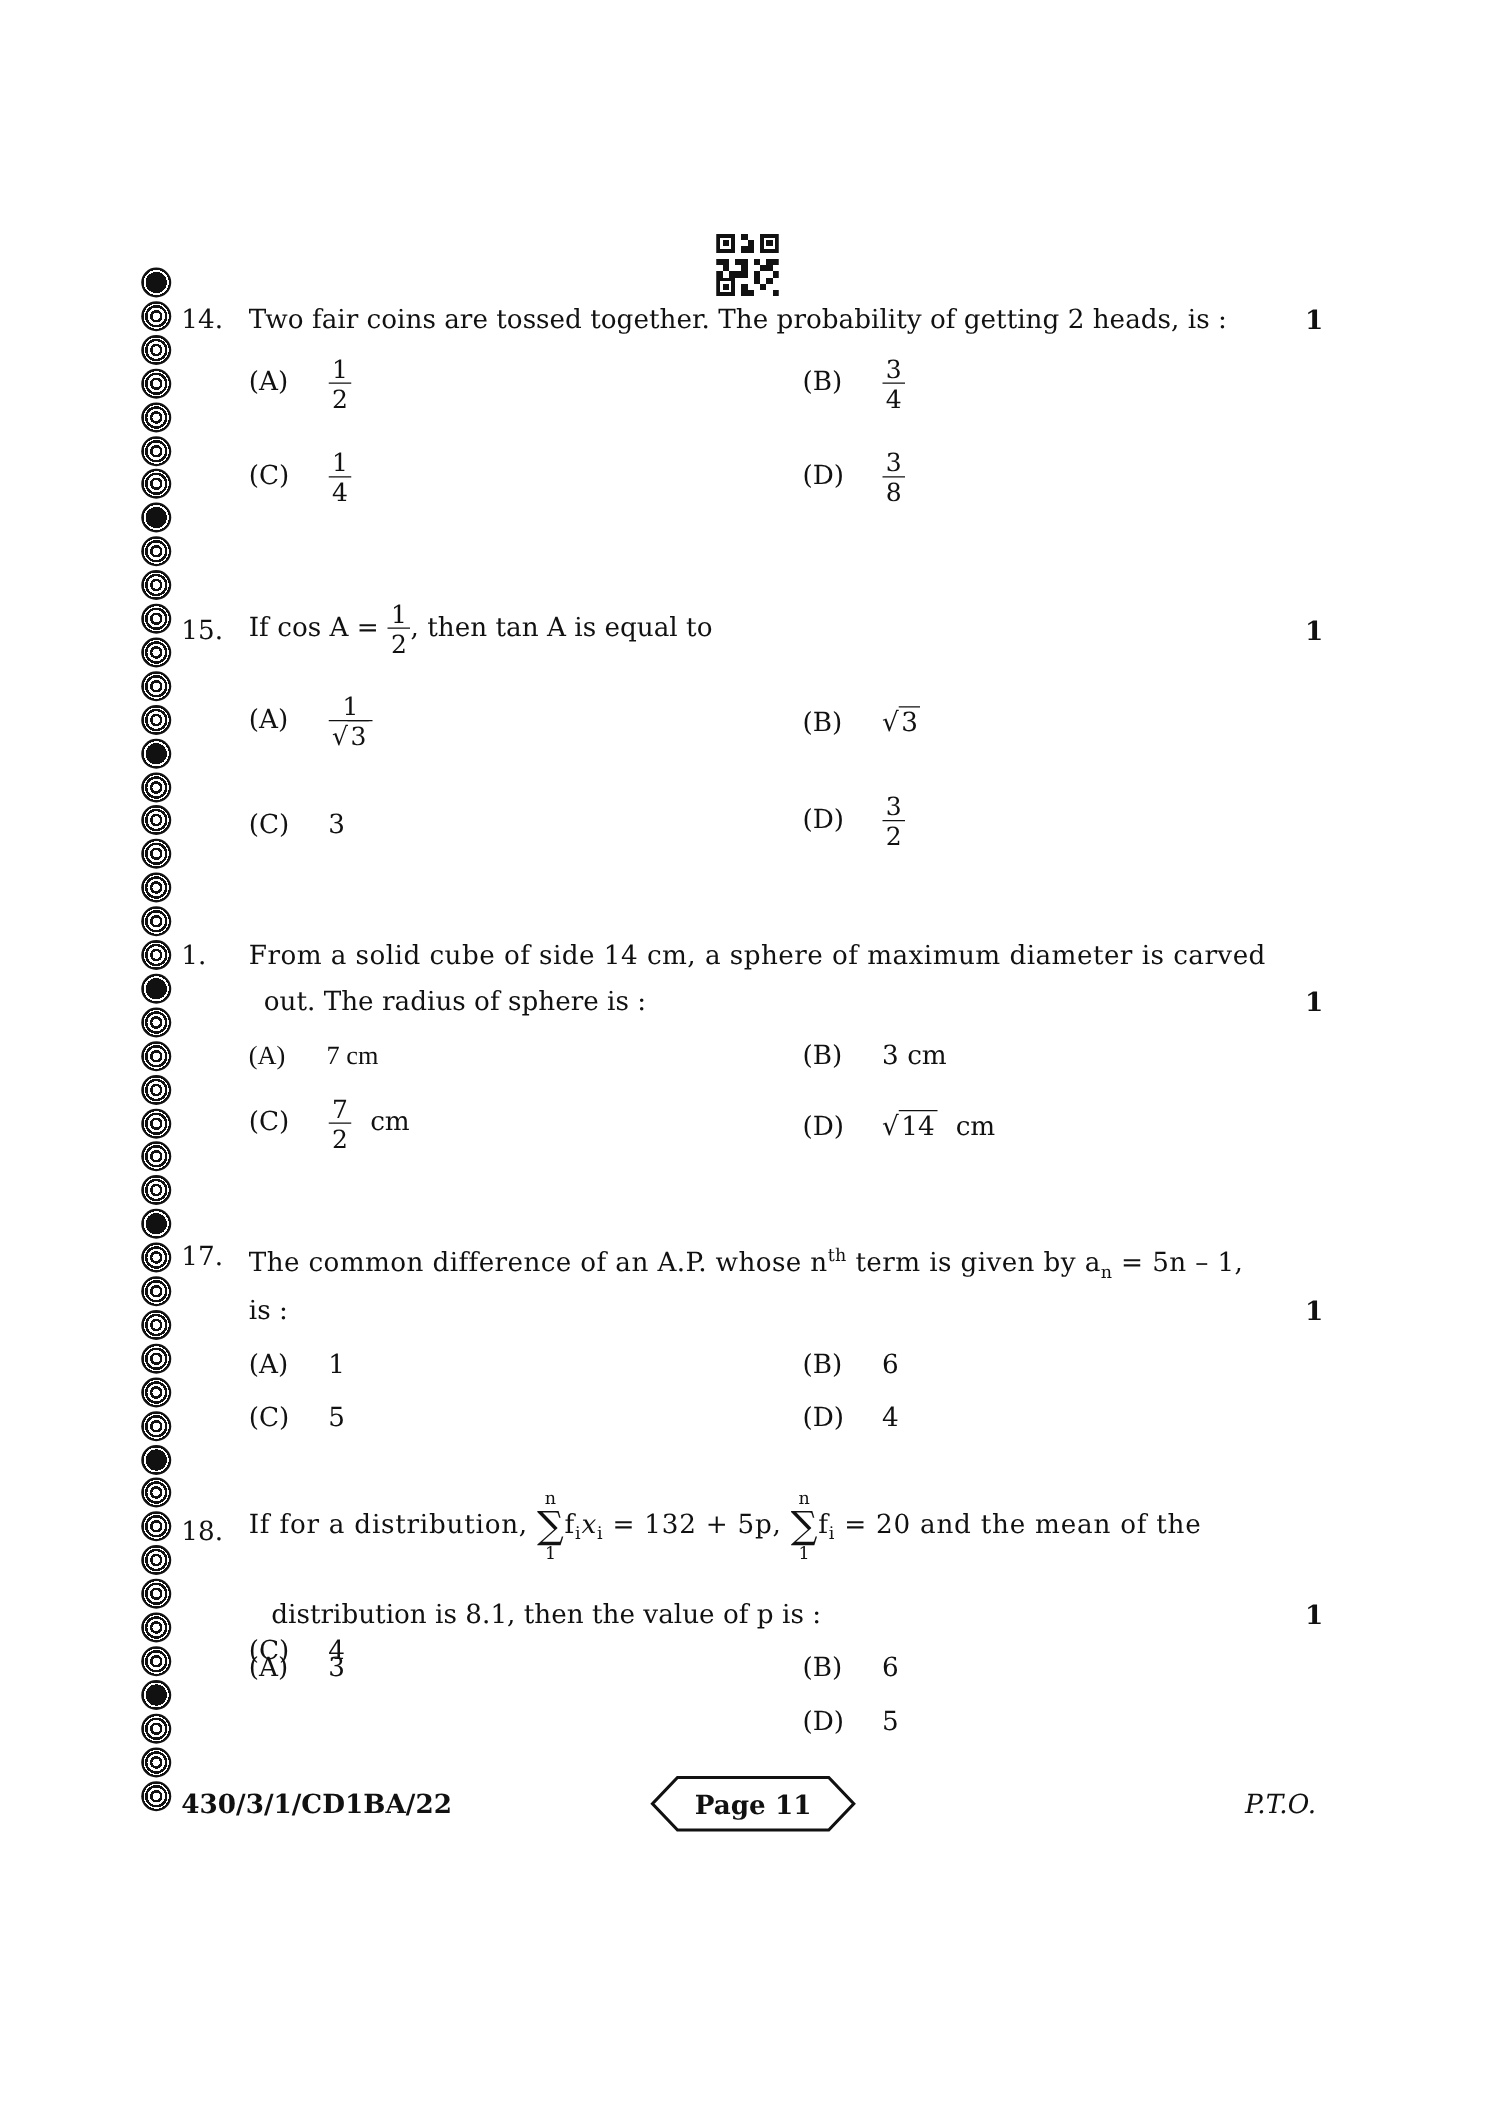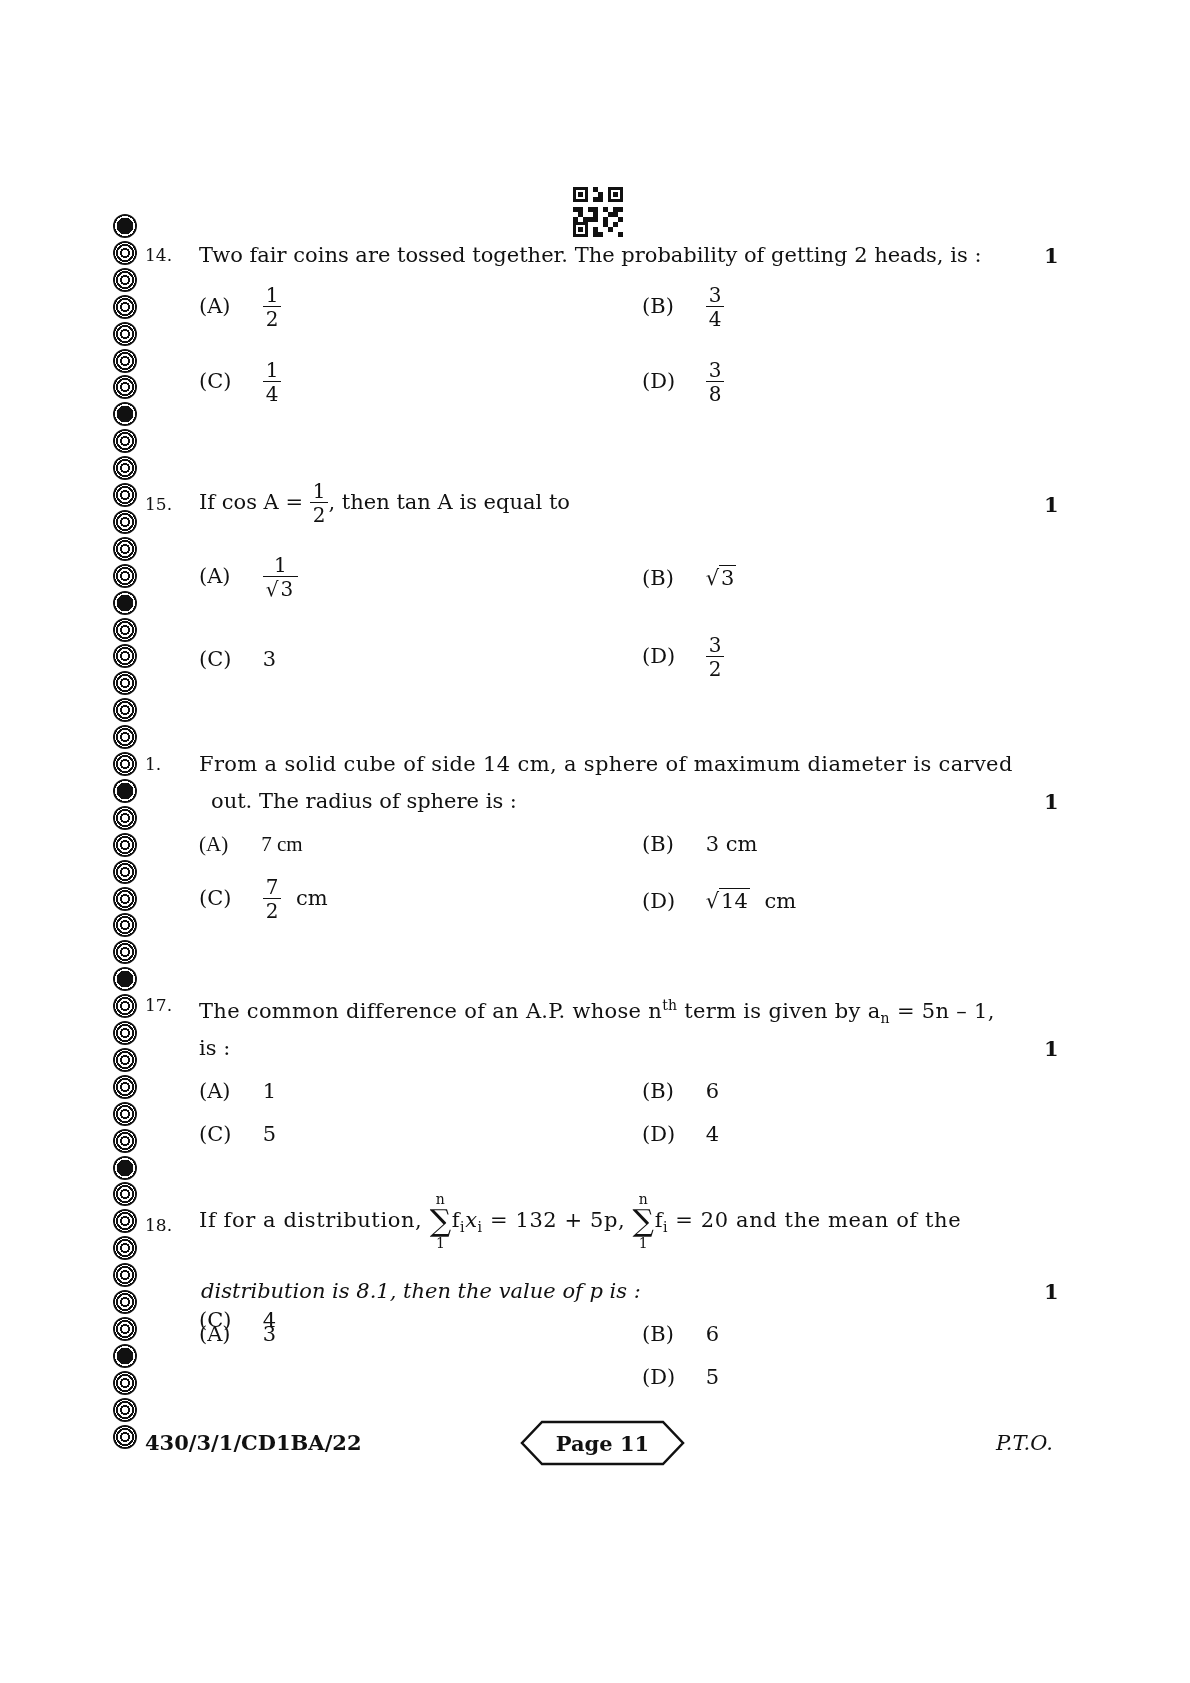--- a/index.html
+++ b/index.html
@@ -1,20 +1,20 @@
 <!DOCTYPE html>
 <html><head>
 <meta charset="utf-8">
 <style>
   html, body { margin:0; padding:0; background:#ffffff; }
   body { width:1190px; height:1683px; position:relative; overflow:hidden;
          font-family: "DejaVu Serif", "Liberation Serif", serif; color:#111; }
   .abs { position:absolute; }
   .txt { font-size:21px; line-height:24px; white-space:nowrap; }
-  .qnum { font-size:17px; }
+  .qnum { font-size:21px; }
   .mark { font-weight:bold; font-size:21px; }
   .frac { display:inline-flex; flex-direction:column; align-items:center; vertical-align:middle; font-size:20px; line-height:22px; }
   .frac .num { padding:0 3px; }
   .frac .den { border-top:1.5px solid #111; padding:1px 3px 0; }
   .sqrt { display:inline-block; }
   .sqrt .rad { border-top:1.5px solid #111; padding:0 2px; }
   .optlbl { display:inline-block; width:57px; }
   .marks-col { position:absolute; left:113px; top:214px; width:26px; }
   .ring { width:24px; height:24px; border-radius:50%; box-sizing:border-box; position:absolute; left:0;
           background: radial-gradient(circle, #fff 0 3px, #111 3px 5px, #fff 5px 7px, #111 7px 9px, #fff 9px 10px, #111 10px 12px); }
@@ -249,21 +249,21 @@
         <span class="lim">n</span>
         <span class="sig">∑</span>
         <span class="lim">1</span>
       </span><span>f</span><span class="sub">i</span><i>x</i><span class="sub">i</span><span> = 132 + 5p,</span>
     <span class="sum">
         <span class="lim">n</span>
         <span class="sig">∑</span>
         <span class="lim">1</span>
       </span><span>f</span><span class="sub">i</span><span> = 20 and the mean of the</span>
   </div>
-  <span class="abs txt" style="left:201px;top:1279px;font-style:italic;">distribution is 8.1, then the value of p is :</span>
+  <span class="abs txt" style="left:217px;top:1279px;">distribution is 8.1, then the value of p is :</span>
   <span class="abs mark" style="left:1044px;top:1279px;">1</span>
 
   <div class="abs txt" style="left:199px;top:1322px;">
     <span class="optlbl">(A)</span>
     <span>3</span>
   </div>
   <div class="abs txt" style="left:642px;top:1322px;">
     <span class="optlbl">(B)</span>
     <span>6</span>
   </div>

